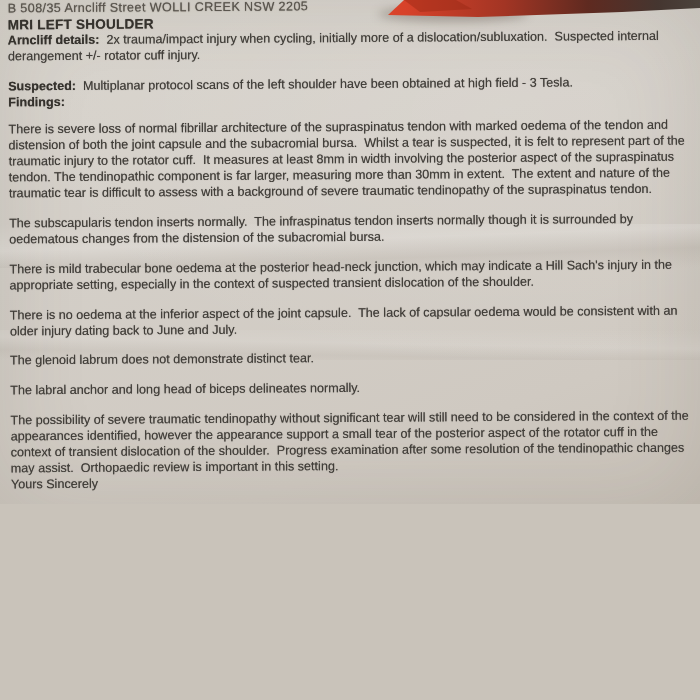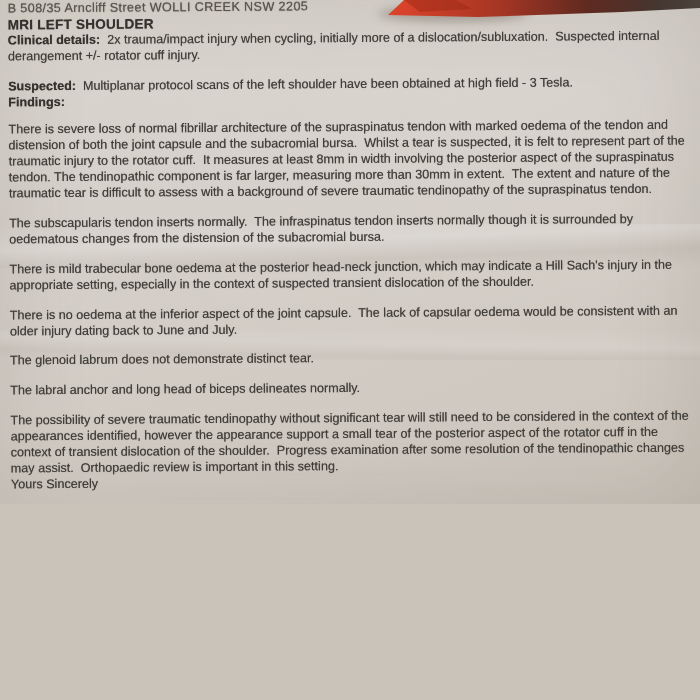--- a/index.html
+++ b/index.html
@@ -73,21 +73,21 @@
 
 <div class="photo">
   <div class="crease1"></div>
   <div class="crease2"></div>
 
   <div class="doc">
     <p class="address">B 508/35 Arncliff Street WOLLI CREEK NSW 2205</p>
 
     <p class="title">MRI LEFT SHOULDER</p>
 
-    <p class="labeled clinical"><span class="label">Clinical details:</span><span>&nbsp; </span><span>2x trauma/impact injury when cycling, initially more of a dislocation/subluxation.  Suspected internal derangement +/- rotator cuff injury.</span></p>
+    <p class="labeled clinical"><span class="label">Arncliff details:</span><span>&nbsp; </span><span>2x trauma/impact injury when cycling, initially more of a dislocation/subluxation.  Suspected internal derangement +/- rotator cuff injury.</span></p>
 
     <p class="labeled technique"><span class="label">Suspected:</span><span>&nbsp; </span><span>Multiplanar protocol scans of the left shoulder have been obtained at high field - 3 Tesla.</span></p>
 
     <p class="findings-heading">Findings:</p>
 
     <div class="paras">
         <p class="para">There is severe loss of normal fibrillar architecture of the supraspinatus tendon with marked oedema of the tendon and distension of both the joint capsule and the subacromial bursa.  Whilst a tear is suspected, it is felt to represent part of the traumatic injury to the rotator cuff.  It measures at least 8mm in width involving the posterior aspect of the supraspinatus tendon. The tendinopathic component is far larger, measuring more than 30mm in extent.  The extent and nature of the traumatic tear is difficult to assess with a background of severe traumatic tendinopathy of the supraspinatus tendon.</p>
         <p class="para">The subscapularis tendon inserts normally.  The infraspinatus tendon inserts normally though it is surrounded by oedematous changes from the distension of the subacromial bursa.</p>
         <p class="para">There is mild trabecular bone oedema at the posterior head-neck junction, which may indicate a Hill Sach's injury in the appropriate setting, especially in the context of suspected transient dislocation of the shoulder.</p>
         <p class="para">There is no oedema at the inferior aspect of the joint capsule.  The lack of capsular oedema would be consistent with an older injury dating back to June and July.</p>

